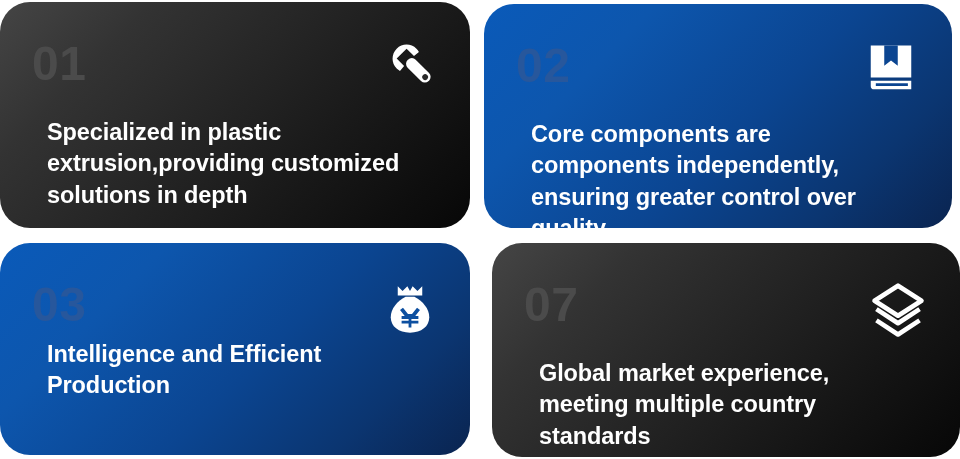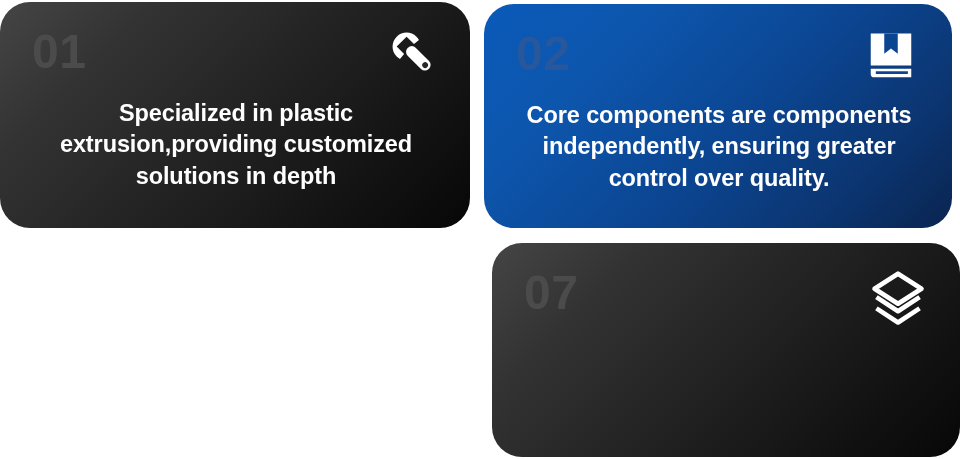--- a/index.html
+++ b/index.html
@@ -40,20 +40,21 @@
   .theme-dark {
     background: linear-gradient(135deg, #454545 0%, #333333 22%, #222222 52%, #121212 80%, #070707 100%);
   }
   .theme-blue {
     background: linear-gradient(135deg, #0a5ab9 0%, #0d56ad 25%, #0b4591 55%, #0b3570 80%, #0a2450 100%);
   }
 
   .card-head {
     position: relative;
     height: 62px;
+    margin-top: 12px;
   }
 
   .card-number {
     font-size: 48px;
     font-weight: 700;
     line-height: 1;
     letter-spacing: 0.5px;
     margin: 0;
     padding: 0;
     user-select: none;
@@ -67,29 +68,28 @@
     right: -2px;
     width: 56px;
     height: 56px;
     display: block;
   }
   .card-3 .card-icon { top: 0px; right: 2px; }
   .card-4 .card-icon { top: 0px; right: 2px; width: 60px; height: 60px; }
   .card-2 .card-icon { top: 0px; right: 4px; width: 54px; height: 54px; }
 
   .card-title {
-    margin: 8px;
+    margin: 15px;
     padding: 0;
     color: #ffffff;
     font-size: 23.5px;
     font-weight: 700;
     line-height: 1.33;
     letter-spacing: -0.1px;
     max-width: 420px;
-    text-align: center;
   }
   .card-3 .card-title { margin-top: -4px; }
 </style>
 </head>
 <body>
 
 <div class="feature-grid">
 
   <div class="card card-1 theme-dark">
     <div class="card-head">
@@ -111,27 +111,41 @@
       <svg class="card-icon" viewBox="0 0 64 64" fill="none" xmlns="http://www.w3.org/2000/svg">
         <path d="M8 4h48v38H8z" fill="#ffffff"></path>
         <path d="M24 4h16v24l-8-6-8 6z" fill="#0b4591"></path>
         <path d="M8 46h48v10H12a4 4 0 0 1-4-4z" fill="#ffffff"></path>
         <path d="M14 49h38v3H14z" fill="#0b4591"></path>
       </svg>
     </div>
     <p class="card-title">Core components are components independently, ensuring greater control over quality.</p>
   </div>
 
+  <div class="card card-3 theme-blue">
+    <div class="card-head">
+      <div class="card-number">03</div>
+      <svg class="card-icon" viewBox="0 0 64 64" fill="none" xmlns="http://www.w3.org/2000/svg">
+        <path d="M18 6l5.5 5.5L29 6l3 5.5L35 6l5.5 5.5L46 6v10.5H18z" fill="#ffffff"></path>
+        <path d="M27 18h10c9.5 5 17 13.5 17 23.5C54 52 45 59 32 59S10 52 10 41.5C10 31.5 17.5 23 27 18z" fill="#ffffff"></path>
+        <g fill="#0d4fa0">
+          <path d="M24 30.5l5.7 7.3h4.6L40 30.5l3.4 2.6-5.4 7h3.6v3.2h-8v2.2h8v3.2h-8V53h-3.2v-4.3h-8v-3.2h8v-2.2h-8v-3.2h3.6l-5.4-7z"></path>
+        </g>
+      </svg>
+    </div>
+    <p class="card-title">Intelligence and Efficient Production</p>
+  </div>
 
   <div class="card card-4 theme-dark">
     <div class="card-head">
       <div class="card-number">07</div>
       <svg class="card-icon" viewBox="0 0 64 64" fill="none" xmlns="http://www.w3.org/2000/svg">
         <g stroke="#ffffff" stroke-width="5" stroke-linejoin="round" fill="none">
           <path d="M32 5 57 21 32 37 7 21z"></path>
           <path d="M9 30 32 45 55 30"></path>
           <path d="M9 42 32 57 55 42"></path>
         </g>
       </svg>
     </div>
+    <p class="card-title">Global market experience, meeting multiple country standards</p>
   </div>
 
 </div>
 
 </body></html>

